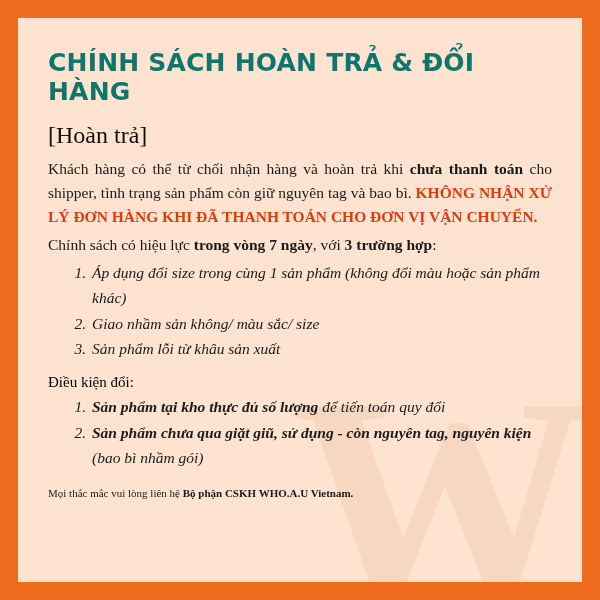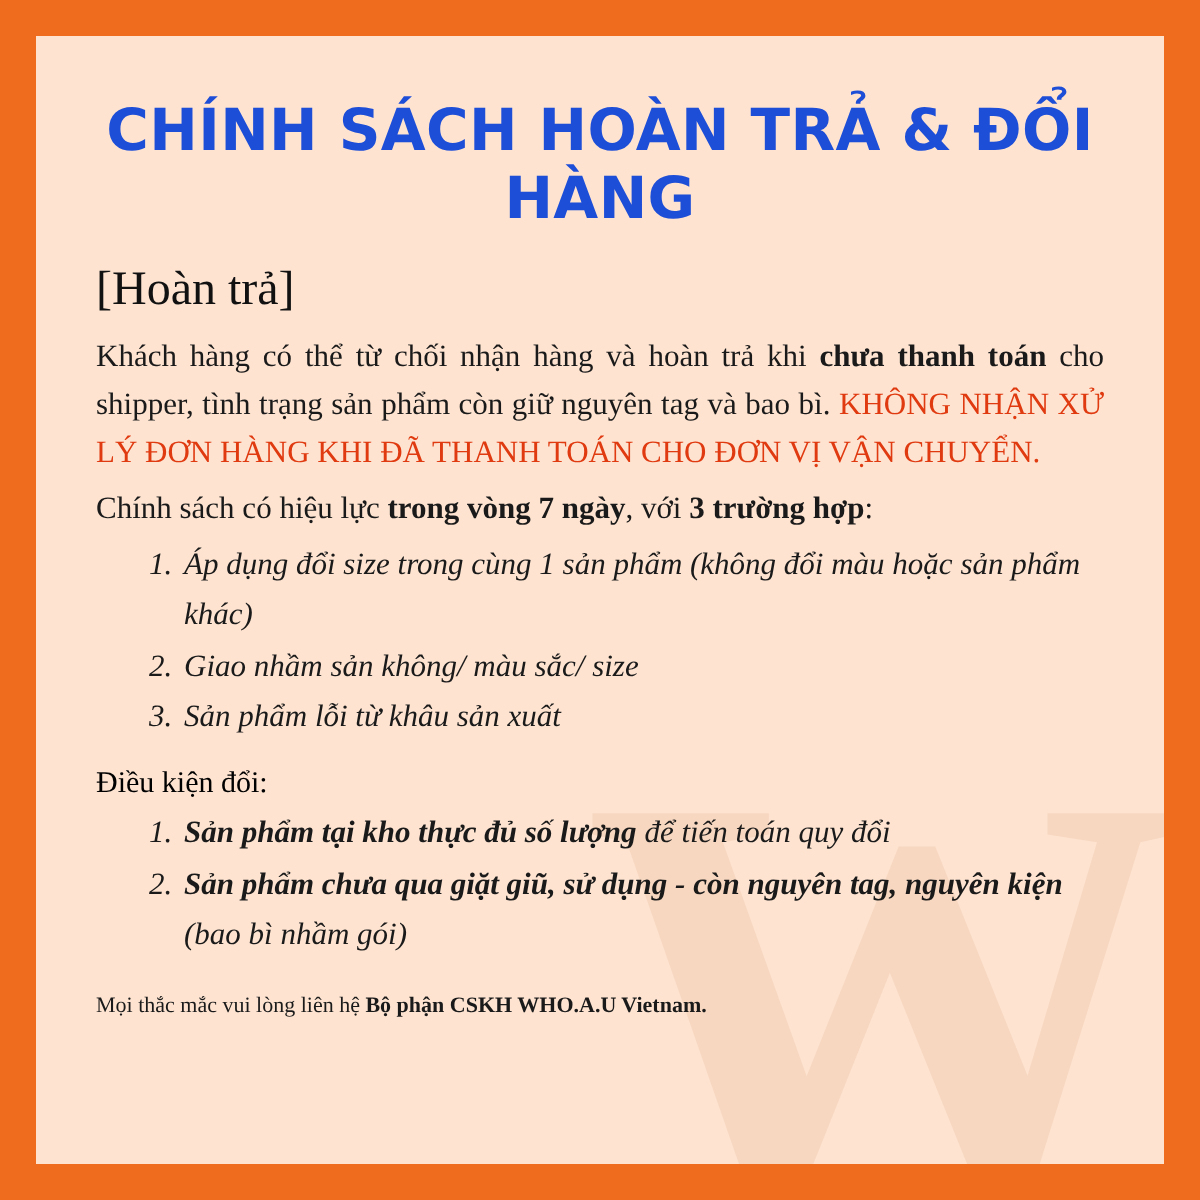--- a/index.html
+++ b/index.html
@@ -43,45 +43,44 @@
     opacity: 0.75;
     z-index: 0;
     user-select: none;
   }
   .content {
     position: relative;
     z-index: 1;
   }
   h1.title {
     margin: 4px 0 16px 0;
-    text-align: center;
     font-family: "DejaVu Sans", sans-serif;
     font-weight: 700;
-    font-size: 29px;
+    font-size: 25px;
     letter-spacing: 0.2px;
-    color: #1d4ed8;
+    color: #0f766e;
   }
   h2.section {
     margin: 10px 0 8px 0;
     font-family: "Liberation Serif", serif;
     font-weight: 400;
     font-size: 24px;
     color: #111;
   }
   p.para {
     margin: 0 0 4px 0;
     font-size: 15.5px;
     line-height: 1.55;
     color: #1a1a1a;
     text-align: justify;
     text-justify: inter-word;
   }
   .red {
     color: #e03a10;
-    font-weight: 400;
+    font-weight: 700;
   }
   .bold {
     font-weight: 700;
   }
   p.center {
     text-align: left;
     margin-top: 14px;
     font-size: 11px;
   }
   ol.list {

